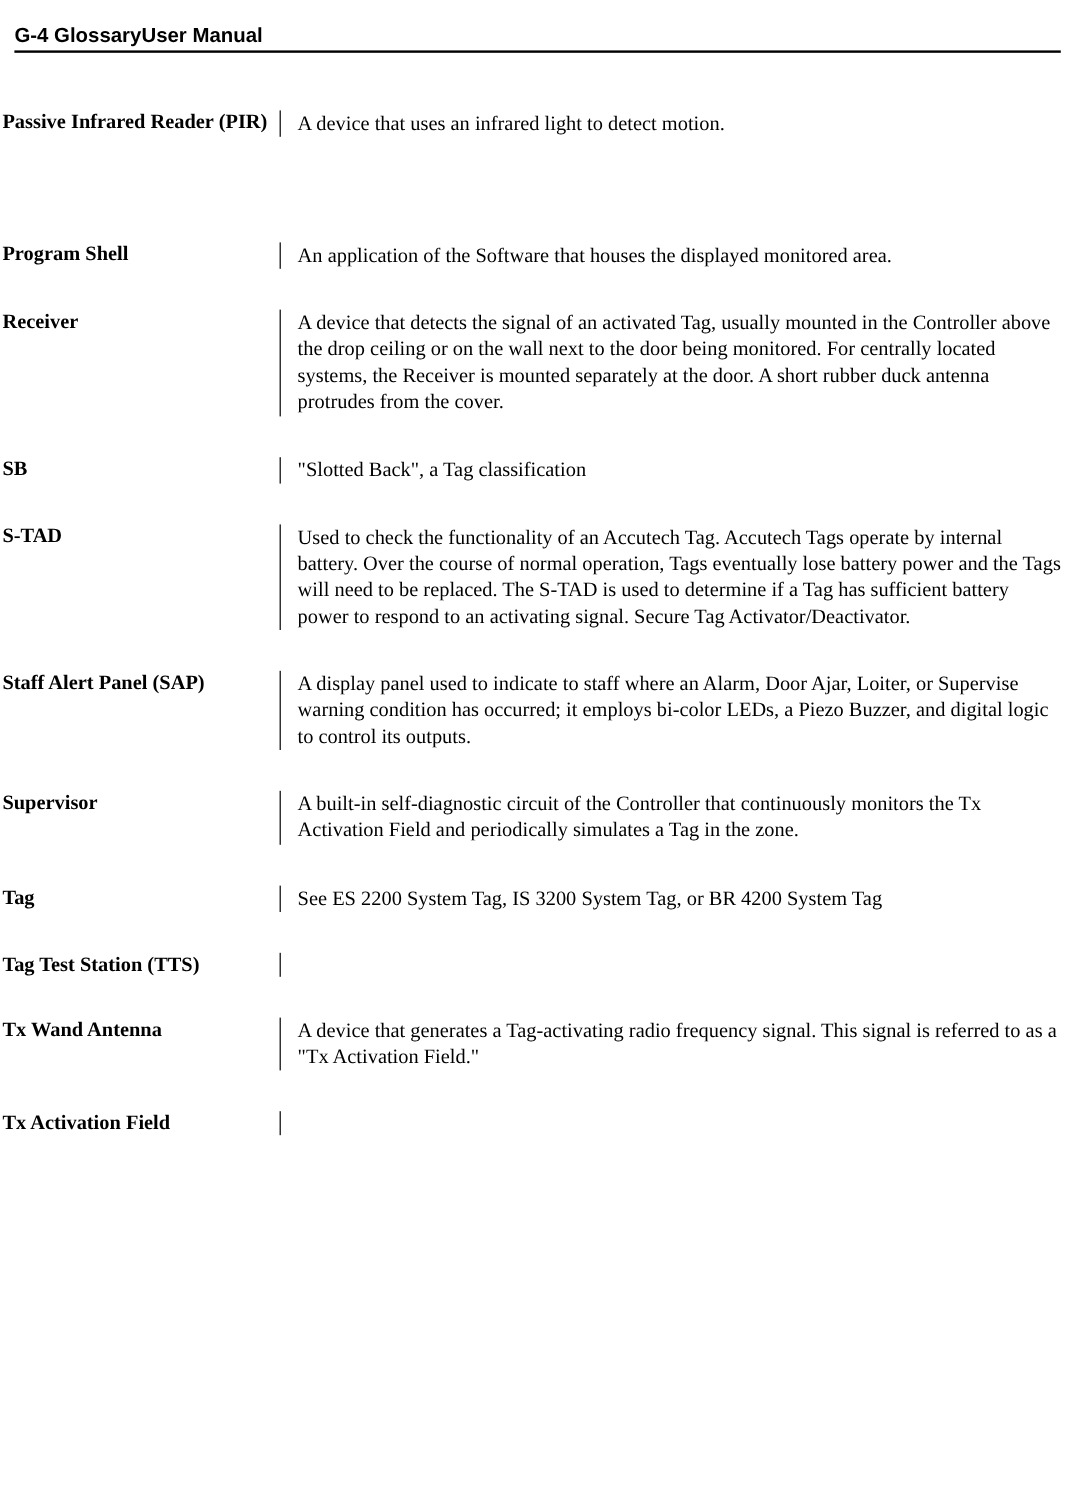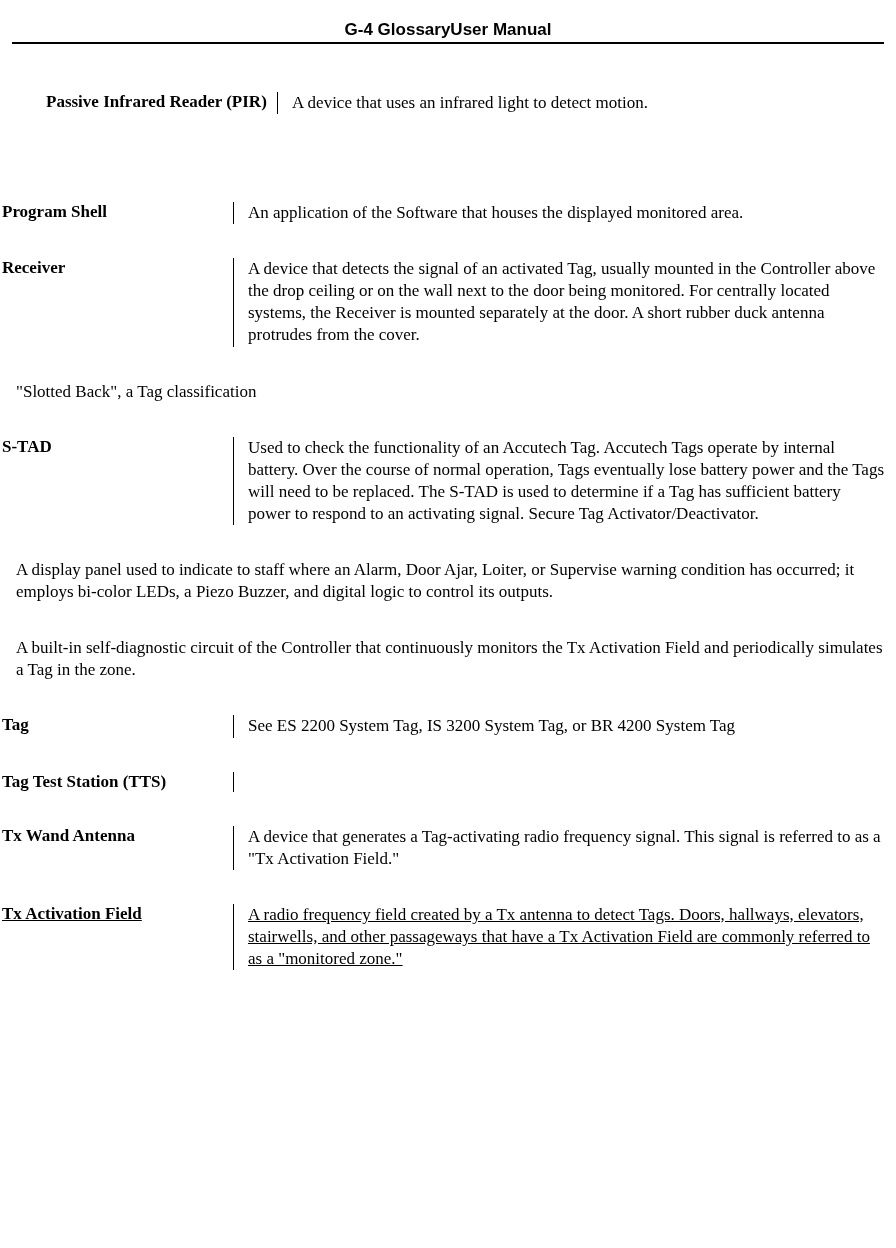--- a/index.html
+++ b/index.html
@@ -7,21 +7,21 @@
     font-size: 17px;
     margin: 0;
     padding: 20px 12px 40px 12px;
     color: #000;
     background: #fff;
     width: 896px;
     box-sizing: border-box;
   }
   .header {
     display: flex;
-    justify-content: center;
+    justify-content: flex-start;
     font-family: Arial, Helvetica, sans-serif;
     font-weight: bold;
     font-size: 17px;
     border-bottom: 2px solid #000;
     padding-bottom: 2px;
     margin-bottom: 48px;
   }
   .row {
     display: flex;
     margin-bottom: 34px;
@@ -45,55 +45,57 @@
 </style>
 </head>
 <body>
 
 <div class="header">
   <span>G-4 Glossary</span>
   <span>User Manual</span>
 </div>
 
 <div class="container">
-  <div class="row" style="margin-bottom:54px;margin-left:44px;">
+  <div class="row" style="margin-bottom:54px;">
     <div class="term">Passive Infrared Reader (PIR)</div>
     <div class="def">A device that uses an infrared light to detect motion.</div>
   </div>
   <div class="row">
   </div>
   <div class="row">
     <div class="term">Program Shell</div>
     <div class="def">An application of the Software that houses the displayed monitored area.</div>
   </div>
   <div class="row">
     <div class="term">Receiver</div>
     <div class="def">A device that detects the signal of an activated Tag, usually mounted in the Controller above the drop ceiling or on the wall next to the door being monitored. For centrally located systems, the Receiver is mounted separately at the door. A short rubber duck antenna protrudes from the cover.</div>
   </div>
   <div class="row">
+    <div class="term">SB</div>
     <div class="def">"Slotted Back", a Tag classification</div>
   </div>
   <div class="row">
     <div class="term">S-TAD</div>
     <div class="def">Used to check the functionality of an Accutech Tag. Accutech Tags operate by internal battery. Over the course of normal operation, Tags eventually lose battery power and the Tags will need to be replaced. The S-TAD is used to determine if a Tag has sufficient battery power to respond to an activating signal. Secure Tag Activator/Deactivator.</div>
   </div>
   <div class="row">
+    <div class="term">Staff Alert Panel (SAP)</div>
     <div class="def">A display panel used to indicate to staff where an Alarm, Door Ajar, Loiter, or Supervise warning condition has occurred; it employs bi-color LEDs, a Piezo Buzzer, and digital logic to control its outputs.</div>
   </div>
   <div class="row">
+    <div class="term">Supervisor</div>
     <div class="def">A built-in self-diagnostic circuit of the Controller that continuously monitors the Tx Activation Field and periodically simulates a Tag in the zone.</div>
   </div>
   <div class="row">
     <div class="term">Tag</div>
     <div class="def">See ES 2200 System Tag, IS 3200 System Tag, or BR 4200 System Tag</div>
   </div>
   <div class="row">
     <div class="term">Tag Test Station (TTS)</div>
   </div>
   <div class="row">
     <div class="term">Tx Wand Antenna</div>
     <div class="def">A device that generates a Tag-activating radio frequency signal. This signal is referred to as a "Tx Activation Field."</div>
   </div>
-  <div class="row" style="margin-bottom:12px;text-decoration:underline;">
+  <div class="row" style="margin-bottom:12px;">
     <div class="term">Tx Activation Field</div>
-    <div class="def">A radio frequency field created by a Tx antenna to detect Tags. Doors, hallways, elevators, stairwells, and other passageways that have a Tx Activation Field are commonly referred to as a "monitored zone."</div>
   </div>
 </div>
 
 </body></html>

